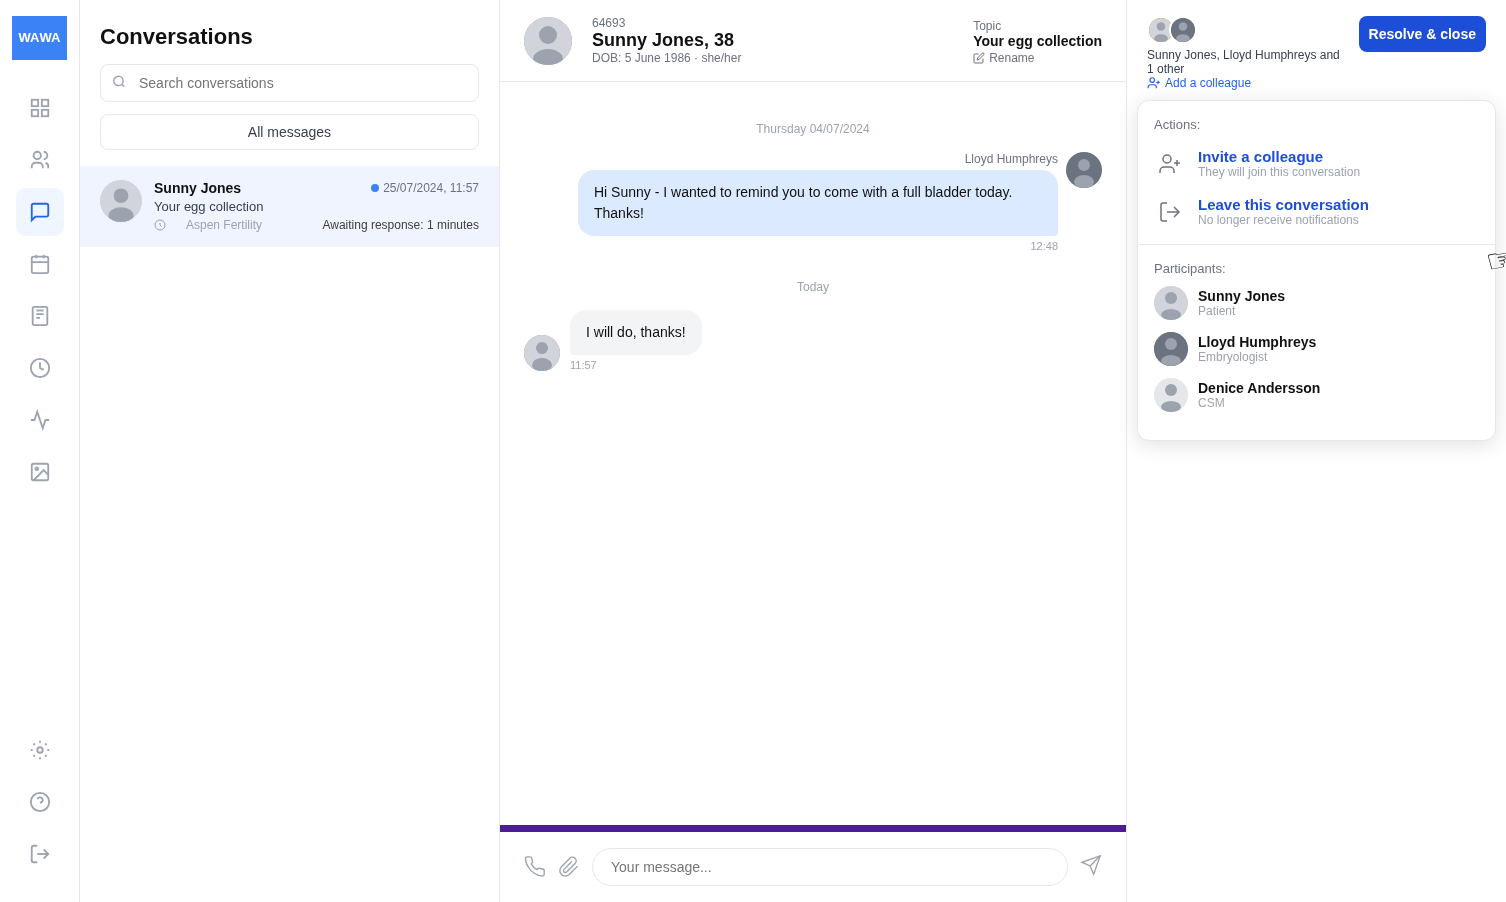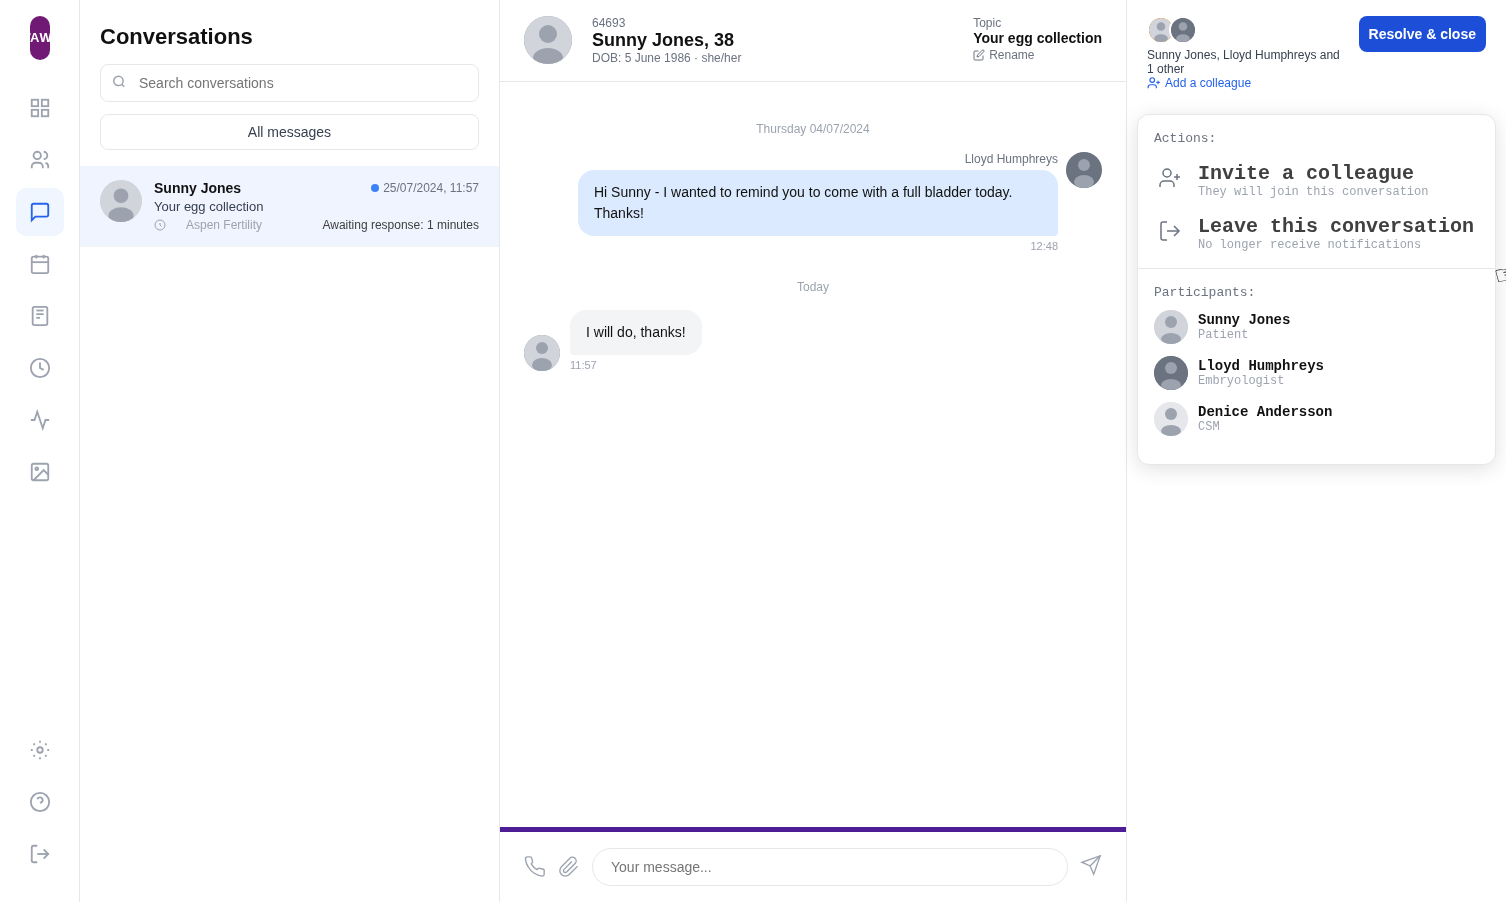--- a/index.html
+++ b/index.html
@@ -10,24 +10,24 @@
       width: 80px;
       background: #fff;
       border-right: 1px solid #e5e7eb;
       display: flex;
       flex-direction: column;
       align-items: center;
       padding: 16px 0;
       gap: 8px;
     }
     .logo {
-      width: 20px;
+      width: 55px;
       height: 44px;
-      background: #701a75;
-      border-radius: 12px;
+      background: #3b82f6;
+      border-radius: 0;
       display: flex;
       align-items: center;
       justify-content: center;
       color: white;
       font-weight: 800;
       font-size: 13px;
       margin-bottom: 16px;
       line-height: 1.2;
       text-align: center;
     }
@@ -155,21 +155,21 @@
     .main-chat {
       flex: 1;
       display: flex;
       flex-direction: column;
       background: #fff;
     }
     .chat-header {
       padding: 16px 24px;
       border-bottom: 1px solid #e5e7eb;
       display: flex;
-      align-items: flex-start;
+      align-items: flex-end;
       gap: 20px;
     }
     .patient-avatar {
       width: 48px;
       height: 48px;
       border-radius: 50%;
       background: #9ca3af;
       flex-shrink: 0;
       overflow: hidden;
       display: flex;
@@ -220,30 +220,29 @@
       border-radius: 8px;
       font-size: 14px;
       font-weight: 600;
       cursor: pointer;
       white-space: nowrap;
     }
 
     
     .dropdown {
       position: absolute;
-      top: 114px;
+      top: 100px;
       left: 10px;
       right: 10px;
       background: #fff;
       border: 1px solid #e5e7eb;
       border-radius: 12px;
       box-shadow: 0 4px 20px rgba(0,0,0,0.12);
       z-index: 100;
       padding: 16px 0;
-      font-family: Liberation Mono, monospace;
     }
     .dropdown-section-title {
       font-size: 13px;
       color: #6b7280;
       padding: 0 16px 8px;
     }
     .action-item {
       padding: 8px 16px;
       display: flex;
       align-items: flex-start;
@@ -253,21 +252,21 @@
     .action-icon {
       width: 32px;
       height: 32px;
       flex-shrink: 0;
       display: flex;
       align-items: center;
       justify-content: center;
       color: #6b7280;
       font-size: 18px;
     }
-    .action-text .action-title { font-size: 20px; font-weight: 600; color: #404040; }
+    .action-text .action-title { font-size: 15px; font-weight: 600; color: #1d4ed8; }
     .action-text .action-sub { font-size: 12px; color: #9ca3af; }
     .divider { height: 1px; background: #e5e7eb; margin: 8px 0; }
     .participants-section { padding: 8px 16px 0; }
     .participants-section .section-title { font-size: 13px; color: #6b7280; margin-bottom: 10px; }
     .participant-row {
       display: flex;
       align-items: center;
       gap: 10px;
       margin-bottom: 12px;
     }
@@ -335,21 +334,21 @@
     .msg-bubble.incoming {
       background: #f3f4f6;
       color: #111;
       border-bottom-left-radius: 4px;
     }
     .msg-time { font-size: 11px; color: #9ca3af; margin-top: 4px; text-align: right; }
     .msg-time.left { text-align: left; }
 
     
     .chat-input-area {
-      border-top: 5px solid #4c1d95;
+      border-top: 7px solid #4c1d95;
       padding: 16px 24px;
       display: flex;
       align-items: center;
       gap: 12px;
     }
     .input-action-btn {
       color: #9ca3af;
       font-size: 20px;
       cursor: pointer;
       background: none;

